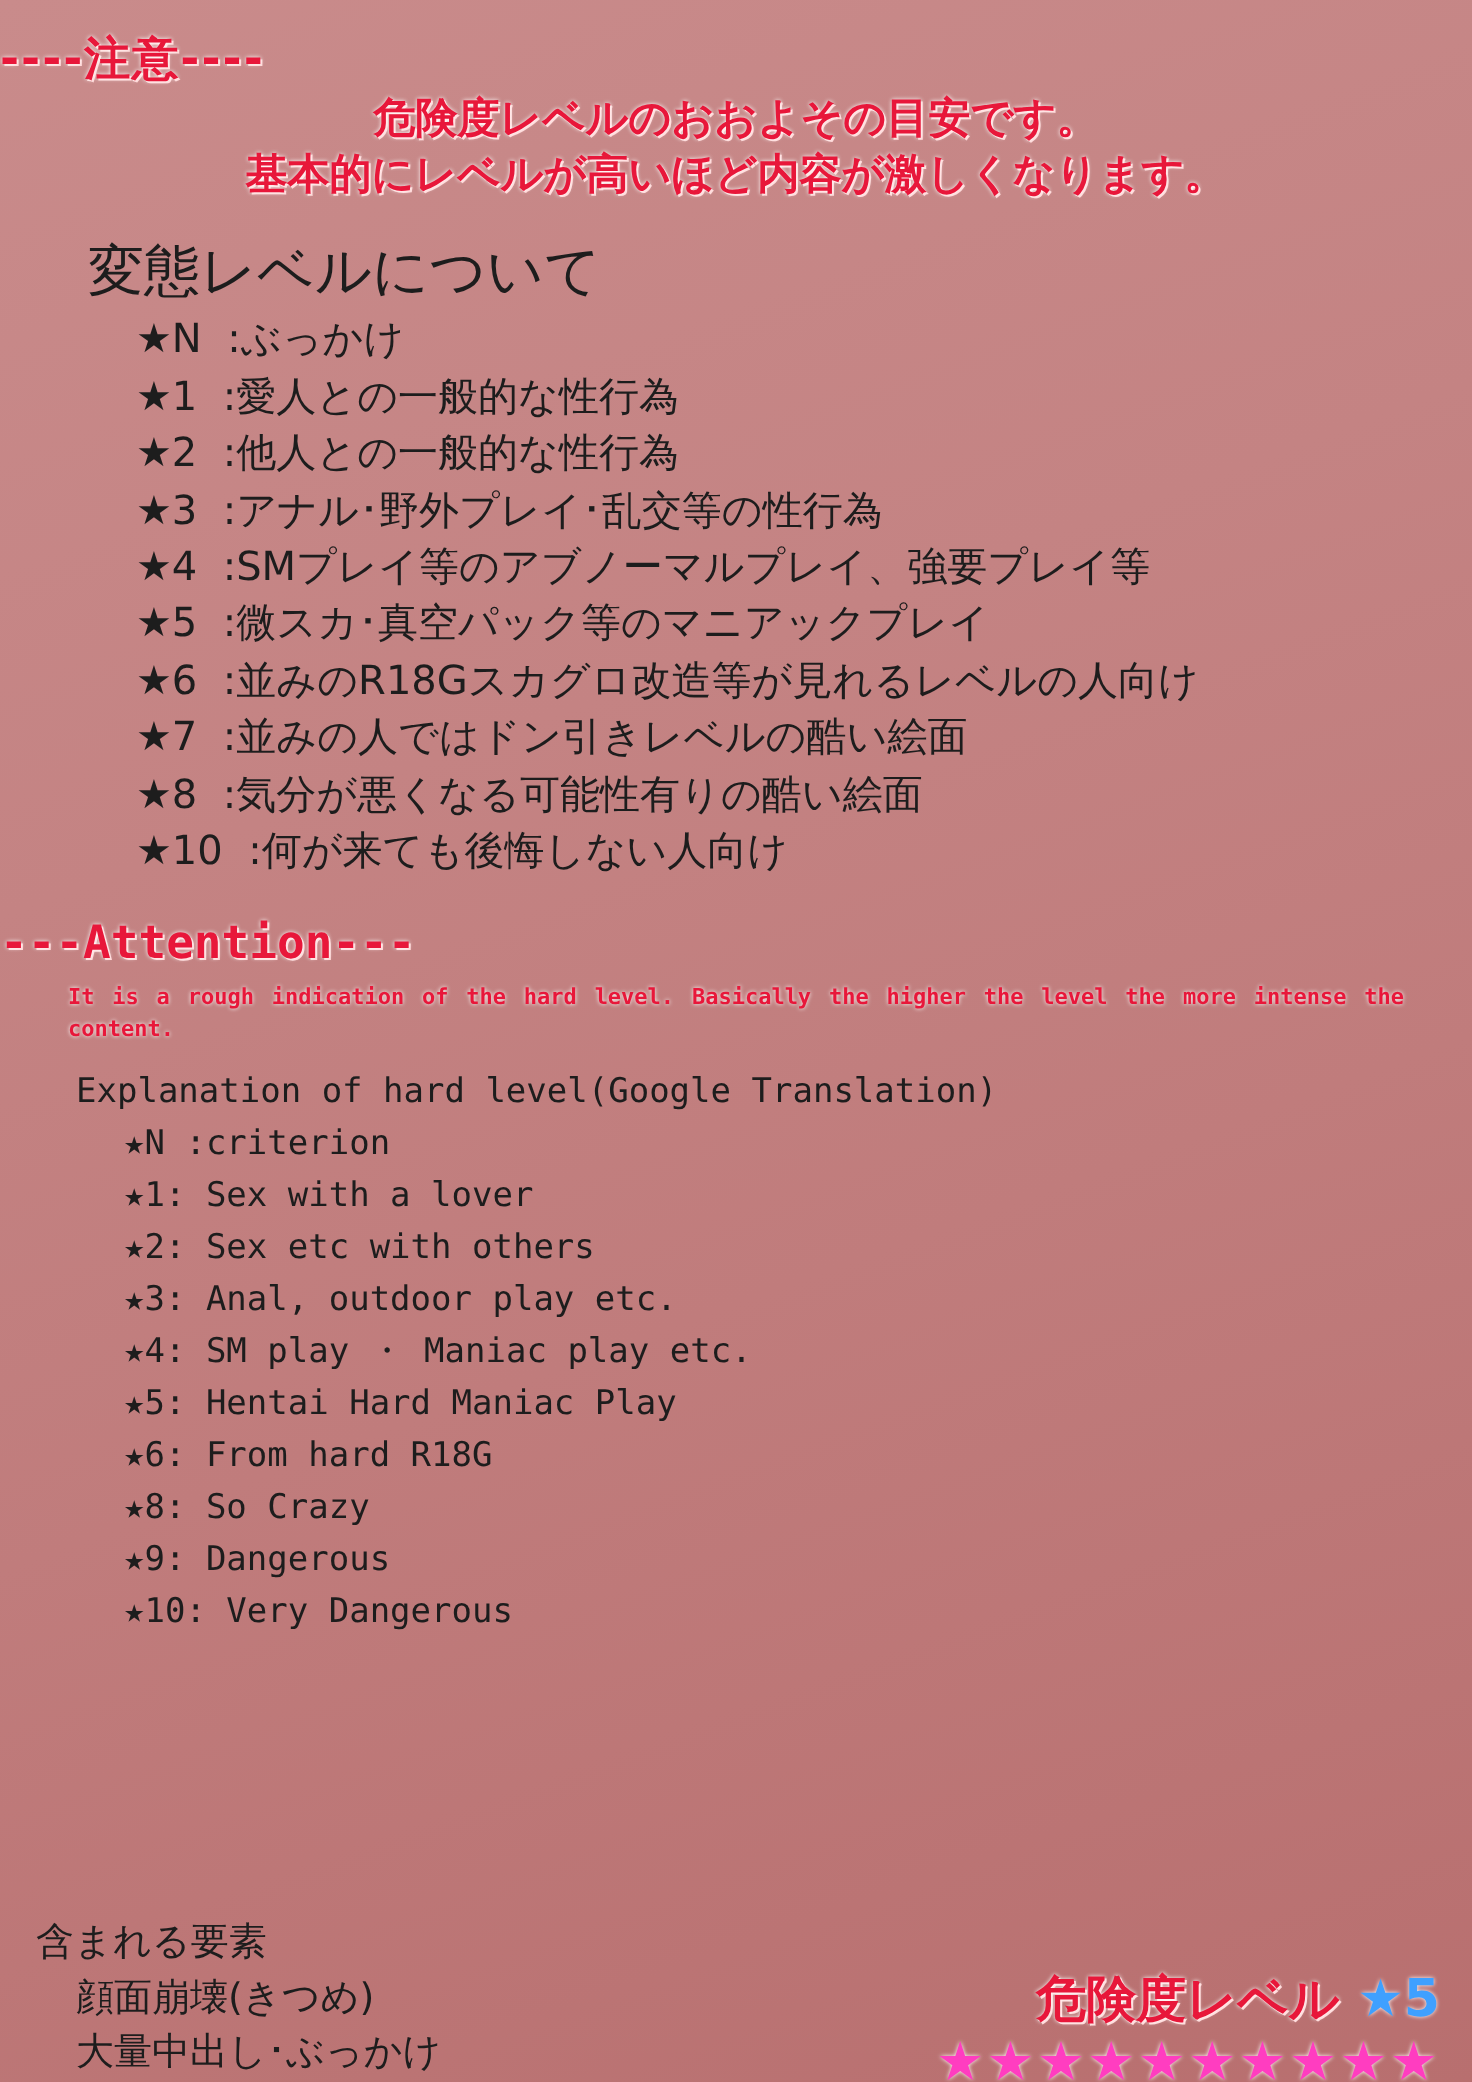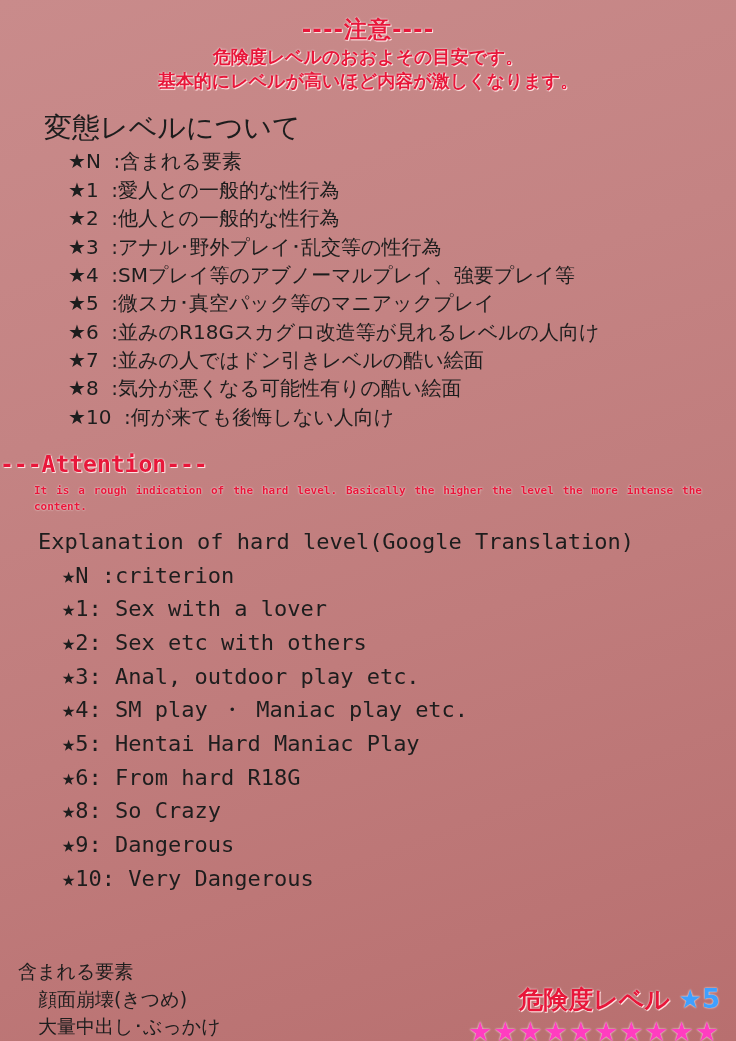--- a/index.html
+++ b/index.html
@@ -16,33 +16,33 @@
   }
   .page {
     position: relative;
     width: 736px;
     height: 1041px;
     box-sizing: border-box;
   }
 
   
   .jp-warn-title {
-    text-align: center;
+    text-align: left;
     color: #e8173a;
     font-weight: bold;
     font-size: 23px;
     letter-spacing: 1px;
     margin-top: 14px;
     text-shadow: 0 0 2px #ffffff, 1px 1px 0 #ffd7d7;
   }
   .jp-warn-line {
     text-align: center;
     color: #e8173a;
     font-weight: bold;
-    font-size: 18px;
+    font-size: 21px;
     line-height: 1.35;
     text-shadow: 0 0 2px #ffffff, 1px 1px 0 #ffd7d7;
   }
 
   
   .jp-block {
     margin: 14px 0 0 44px;
     color: #1d1d1d;
     font-size: 20px;
     line-height: 1.42;
@@ -75,21 +75,21 @@
     text-align-last: justify;
     margin: 6px 34px 0 34px;
     line-height: 1.45;
     text-shadow: 0 0 2px #ffffff;
   }
 
   
   .en-block {
     margin: 10px 0 0 38px;
     color: #1d1d1d;
-    font-size: 22px;
+    font-size: 17px;
     font-family: "DejaVu Sans Mono", monospace;
     line-height: 1.53;
   }
   .en-item {
     margin-left: 24px;
     white-space: pre;
   }
 
   
   .footer-left {
@@ -136,21 +136,21 @@
 <body>
 
 <div class="page">
 
   <div class="jp-warn-title">----注意----</div>
   <div class="jp-warn-line">危険度レベルのおおよその目安です。</div>
   <div class="jp-warn-line">基本的にレベルが高いほど内容が激しくなります。</div>
 
   <div class="jp-block">
     <div class="heading">変態レベルについて</div>
-    <div class="jp-item">★N  :含まれる要素</div>
+    <div class="jp-item">★N  :ぶっかけ</div>
     <div class="jp-item">★1  :愛人との一般的な性行為</div>
     <div class="jp-item">★2  :他人との一般的な性行為</div>
     <div class="jp-item">★3  :アナル･野外プレイ･乱交等の性行為</div>
     <div class="jp-item">★4  :SMプレイ等のアブノーマルプレイ、強要プレイ等</div>
     <div class="jp-item">★5  :微スカ･真空パック等のマニアックプレイ</div>
     <div class="jp-item">★6  :並みのR18Gスカグロ改造等が見れるレベルの人向け</div>
     <div class="jp-item">★7  :並みの人ではドン引きレベルの酷い絵面</div>
     <div class="jp-item">★8  :気分が悪くなる可能性有りの酷い絵面</div>
     <div class="jp-item">★10  :何が来ても後悔しない人向け</div>
   </div>

